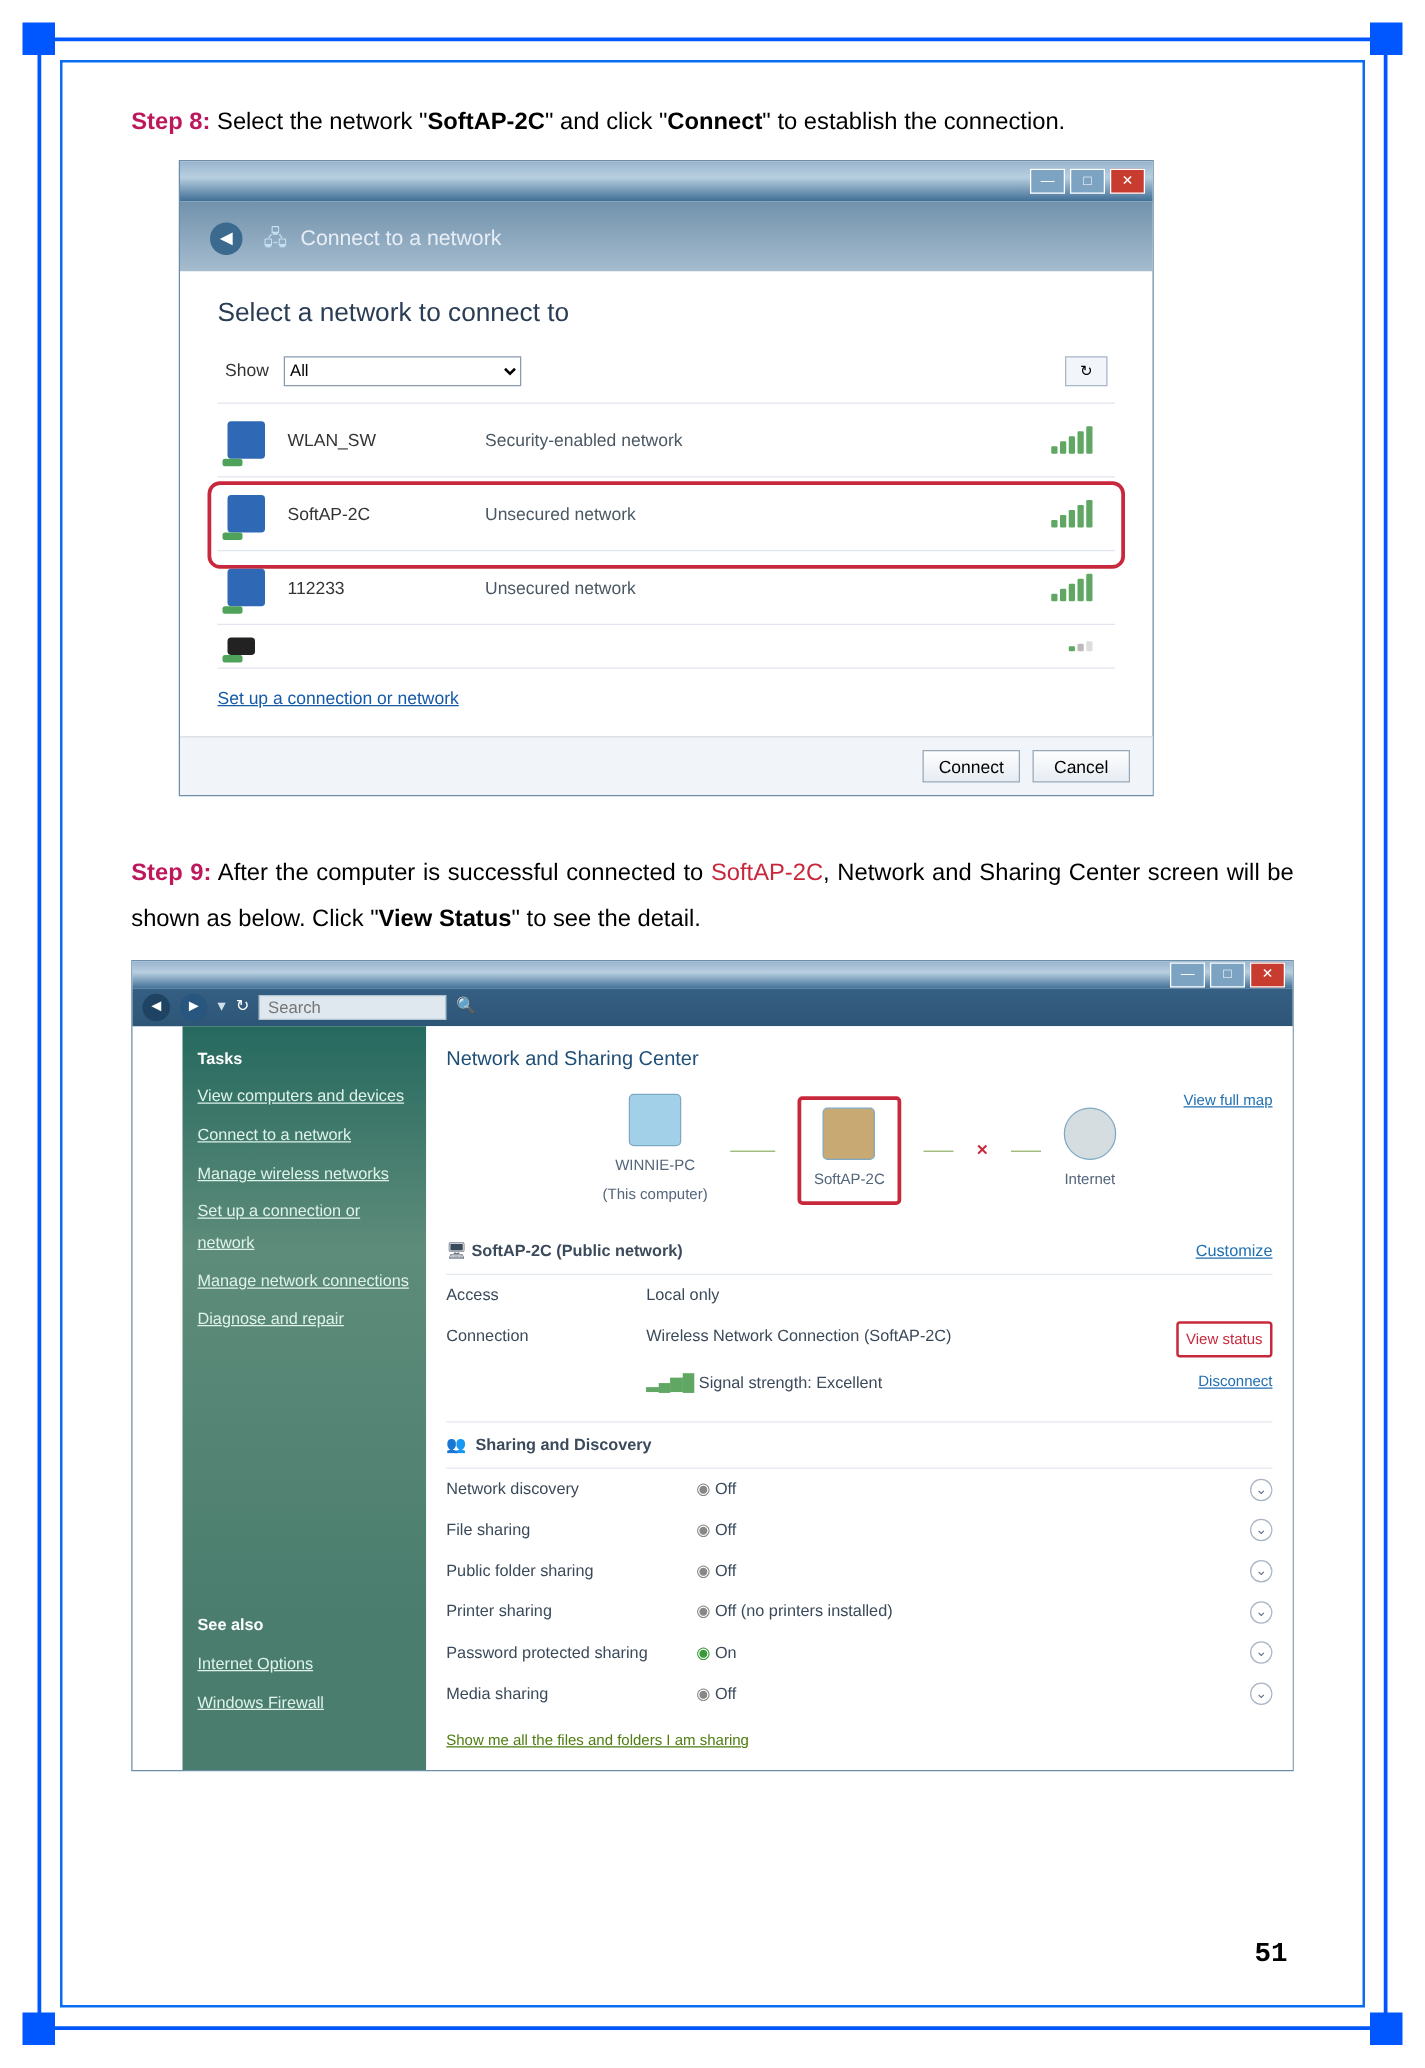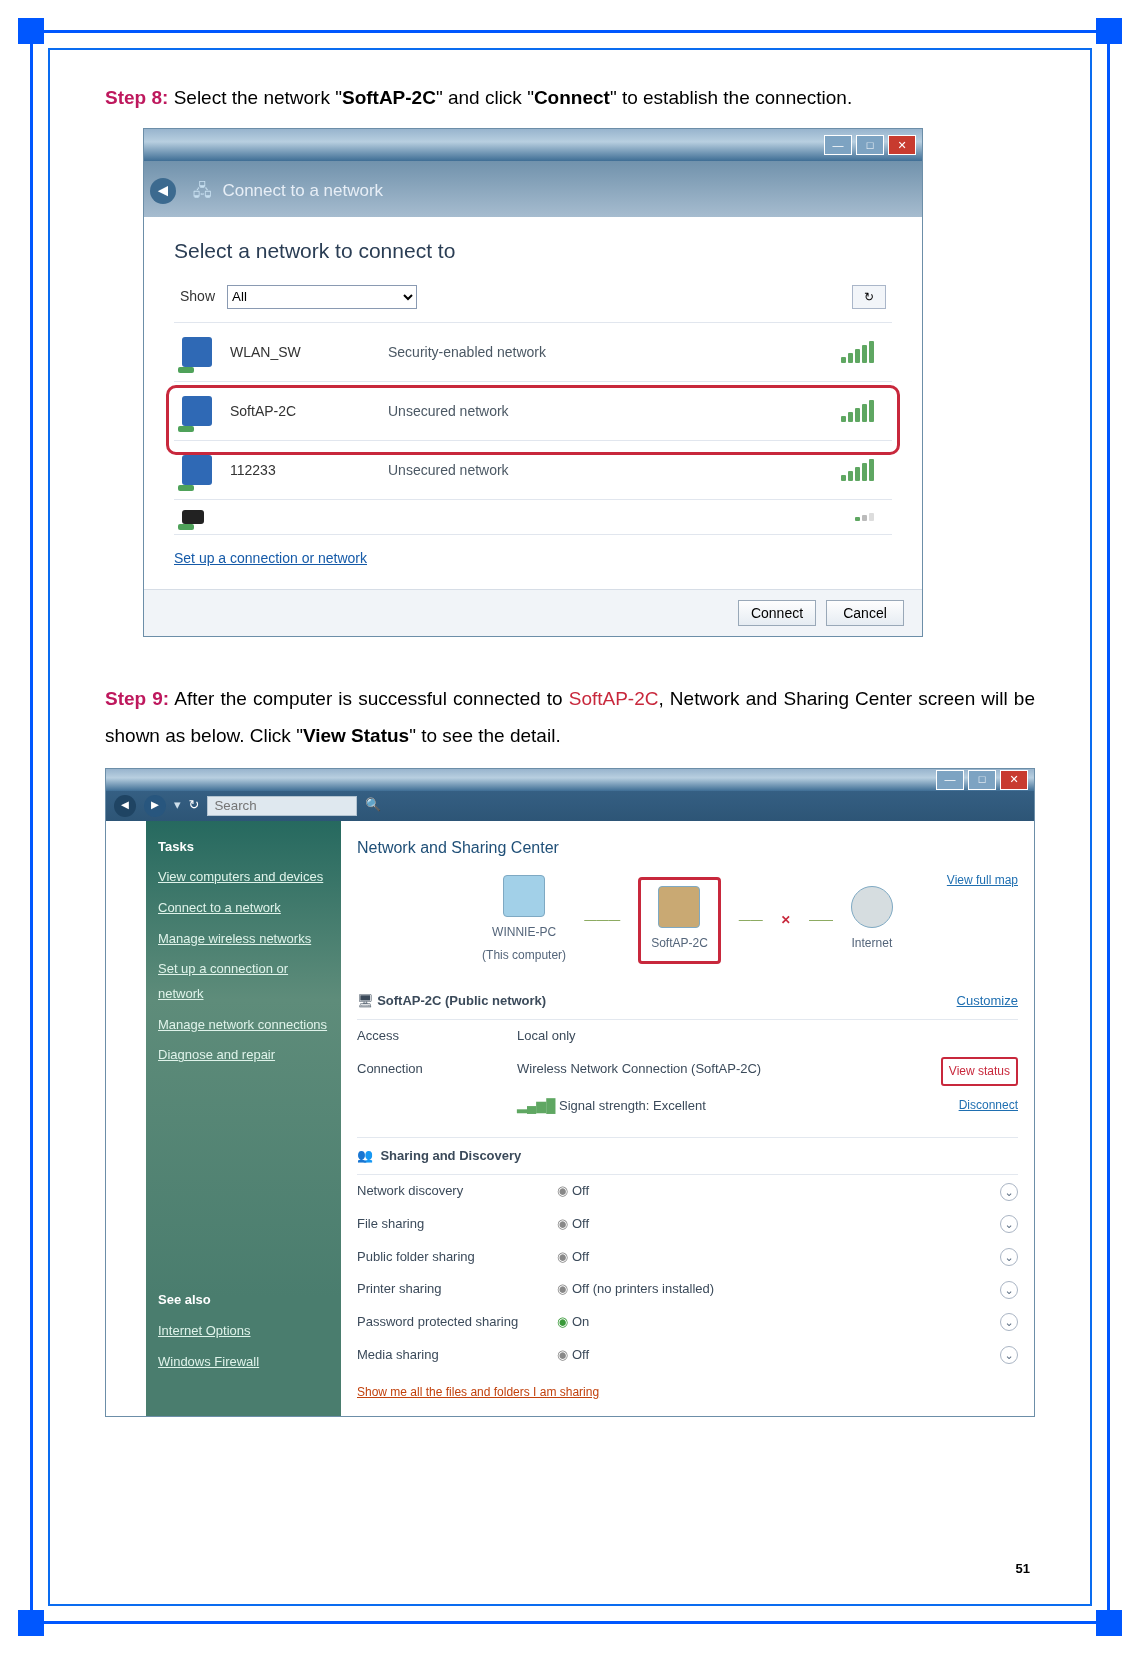--- a/index.html
+++ b/index.html
@@ -17,38 +17,38 @@
   .corner.bl{bottom:18px;left:18px;} .corner.br{bottom:18px;right:18px;}
 
   .page {
     position:absolute;
     top:80px; left:105px; width:930px; 
     font-size:19px; line-height:1.9; color:#000;
   }
   .step-label { color:#be185d; font-weight:bold; }
   .em { font-weight:bold; }
   .red { color:#c8283c; }
-  .pagenum { position:absolute; bottom:78px; right:110px; font-weight:bold; font-size:13px; }
+  .pagenum { position:absolute; bottom:78px; right:110px; font-weight:bold; font-size:22px;font-family:Liberation Mono, monospace; }
 
   
   .win {
     border:1px solid #6c8ea8; background:#fff;
     font-family:"Segoe UI", Tahoma, sans-serif;
     font-size:14px; color:#333;
     position:relative;
   }
   .titlebar {
     height:32px; background:linear-gradient(#98b4cd,#b8cfe0 40%,#3f6e95);
     display:flex; align-items:center; padding:0 6px; color:#fff;
     font-size:15px;
   }
   .titlebar .spacer{flex:1}
   .winbtn { width:28px; height:20px; border:1px solid #fff; background:#7da3c2; margin-left:4px; display:flex; align-items:center; justify-content:center; font-size:11px;}
   .winbtn.close{background:#c83b2f;}
-  .navtitle { padding:14px 6px 10px; font-size:17px; color:#e7eef6; background:linear-gradient(#7192ac,#a6bccf);}
+  .navtitle { padding:14px 24px 10px; font-size:17px; color:#e7eef6; background:linear-gradient(#7192ac,#a6bccf);}
   .navtitle .back-icon { display:inline-flex; width:26px; height:26px; border-radius:50%; background:#3c6a8f; color:#fff; align-items:center; justify-content:center; margin-right:6px; }
   .prompt { font-size:21px; color:#2a3d54; padding:14px 30px 4px; }
 
   .row-show { padding:8px 36px 12px; display:flex; align-items:center; gap:12px; }
   .row-show select { width:190px; height:24px; border:1px solid #8a9ab2; background:#fff; }
   .refresh-btn{ width:34px; height:24px; border:1px solid #aab6c9; background:#f2f5f9; font-size:12px; }
 
   .netlist { margin:0 30px; border-top:1px solid #e1e6ee; position:relative; }
   .netitem { display:flex; align-items:center; padding:14px 8px; border-bottom:1px solid #e1e6ee; gap:18px; }
   .neticon { width:30px; height:30px; background:#2f69b5; border-radius:3px; position:relative; }
@@ -88,21 +88,21 @@
   .sect-row .k{width:160px;}
   .sect-row .v{flex:1;}
   .soft-head{ display:flex; padding:6px 0; border-bottom:1px solid #e3e8ef;}
   .soft-head .cust{margin-left:auto; color:#1f6fb1; text-decoration:underline;}
   .vs-btn{ display:inline-block; border:2px solid #c8283c; color:#c8283c; padding:1px 6px; border-radius:3px; font-size:12px; }
   .disconnect{ color:#1f6fb1; text-decoration:underline; font-size:12px; }
   .sd-head{ border-top:1px solid #e3e8ef; border-bottom:1px solid #e3e8ef; padding:6px 0; font-weight:bold; margin-top:14px;}
   .sd-row{ display:flex; align-items:center; padding:4px 0;}
   .sd-row .k{width:200px;} .sd-row .v{flex:1;}
   .sd-row .chev{ width:18px; height:18px; border:1px solid #aab5c4; border-radius:50%; text-align:center; font-size:11px; line-height:16px; color:#5b6d82; }
-  .foot-links{ margin-top:10px; color:#c2410c; font-size:12px; }
+  .foot-links{ margin-top:10px; color:#4d7c0f; font-size:12px; }
   .foot-links span{text-decoration:underline; display:block; }
 </style>
 </head>
 <body>
 
 <div class="corner tl"></div>
 <div class="corner tr"></div>
 <div class="corner bl"></div>
 <div class="corner br"></div>
 <div class="frame outer"></div>

